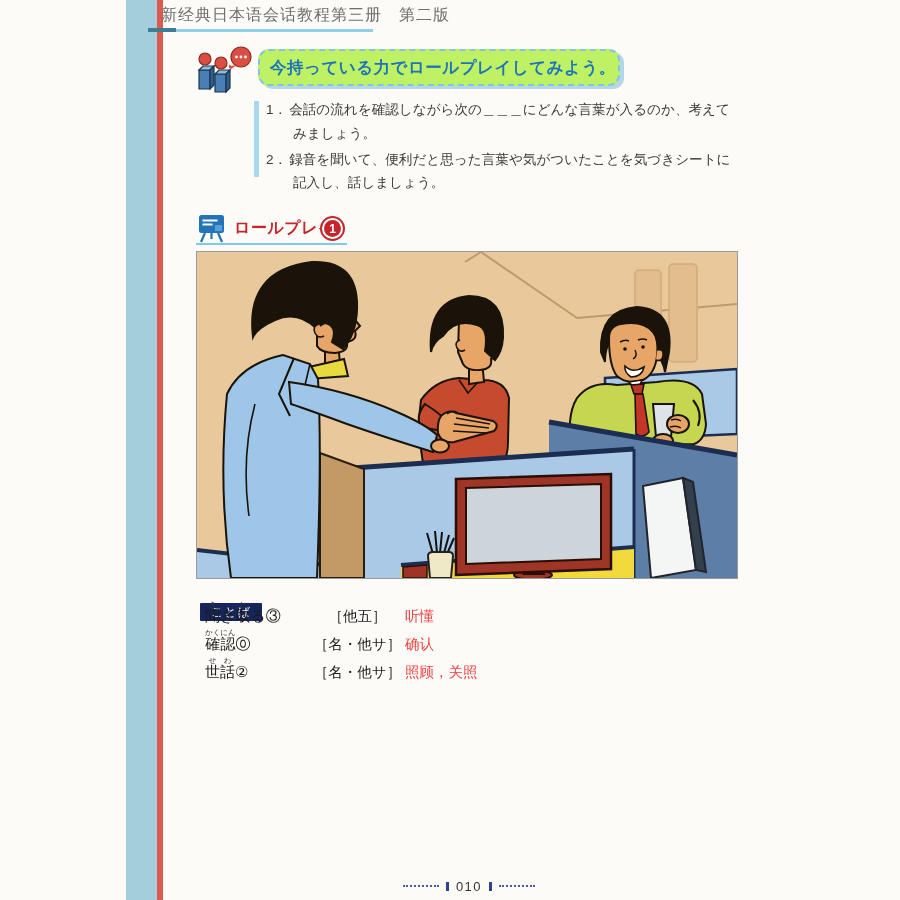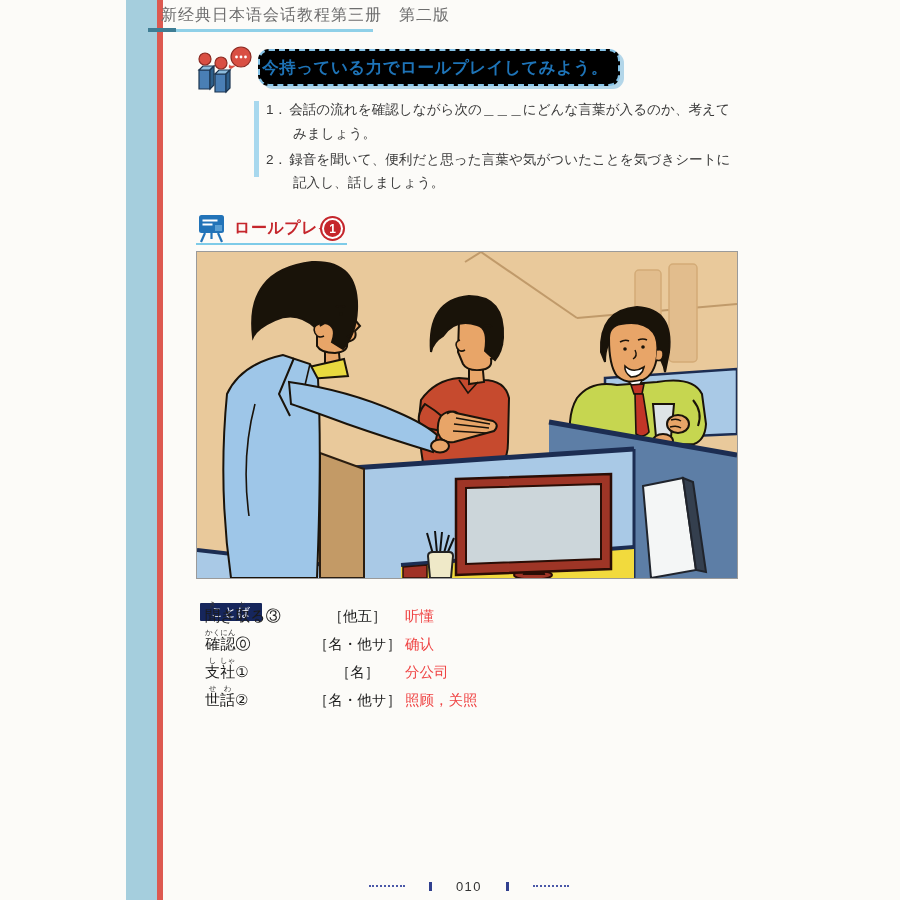--- a/index.html
+++ b/index.html
@@ -21,23 +21,23 @@
     letter-spacing:1px;white-space:nowrap;
   }
   .header-underline{position:absolute;left:176px;top:29px;width:197px;height:3px;background:#8fd0e8;}
   .header-underline-dark{position:absolute;left:148px;top:28px;width:28px;height:4px;background:#3e7d94;}
 
   
   .lead-icon{position:absolute;left:193px;top:46px;width:64px;height:48px;}
   .lead-box{
     position:absolute;left:258px;top:49px;width:338px;height:33px;
     border:2px dashed #85c2e6;border-radius:11px;
-    background:#000000;
+    background:#bef264;
     box-shadow:4px 3px 0 rgba(90,168,216,.45);
-    display:flex;align-items:center;justify-content:flex-end;padding:0 10px;
+    display:flex;align-items:center;justify-content:flex-start;padding:0 10px;
   }
   .lead-title{font-size:16.5px;font-weight:bold;color:#1e74b8;white-space:nowrap;letter-spacing:.5px;}
 
   
   .instr-bar{position:absolute;left:254px;top:101px;width:5px;height:76px;background:#a8d8ee;}
   .instructions{position:absolute;left:266px;top:98px;width:465px;}
   .instr-item{
     font-size:13.6px;color:#3a3a3a;line-height:1.75;
     padding-left:27px;text-indent:-27px;margin:0 0 2px 0;
   }
@@ -69,21 +69,21 @@
   .vocab-table{position:absolute;left:205px;top:601px;width:420px;font-family:"Liberation Serif","DejaVu Serif",serif;}
   .vocab-row{display:flex;align-items:flex-end;margin-bottom:3px;min-height:24px;}
   .v-word{width:105px;font-size:15px;color:#1b1b1b;}
   .v-word ruby rt{font-size:7.5px;color:#333;letter-spacing:0;}
   .v-pos{width:95px;font-size:14.5px;color:#1b1b1b;text-align:center;}
   .v-meaning{flex:1;font-size:14.5px;color:#ef4444;}
 
   
   .footer{
     position:absolute;left:369px;top:878px;width:200px;height:16px;
-    display:flex;align-items:center;justify-content:space-between;gap:7px;
+    display:flex;align-items:center;justify-content:center;gap:7px;
   }
   .f-dash{width:36px;height:0;border-top:2px dotted #4a58a8;}
   .f-tick{width:3px;height:9px;background:#31408f;}
   .f-num{font-size:13px;color:#333;letter-spacing:1.5px;font-weight:500;}
 </style>
 </head>
 <body>
 
 <div class="page">
 
@@ -250,25 +250,20 @@
         <span class="v-word"><ruby>聞<rt>き</rt></ruby>き<ruby>取<rt>と</rt></ruby>る③</span>
         <span class="v-pos">［他五］</span>
         <span class="v-meaning">听懂</span>
       </div>
       <div class="vocab-row">
         <span class="v-word"><ruby>確<rt>かく</rt></ruby><ruby>認<rt>にん</rt></ruby>⓪</span>
         <span class="v-pos">［名・他サ］</span>
         <span class="v-meaning">确认</span>
       </div>
       <div class="vocab-row">
-        <span class="v-word"><ruby>支<rt>し</rt></ruby><ruby>社<rt>しゃ</rt></ruby>①</span>
-        <span class="v-pos">［名］</span>
-        <span class="v-meaning">分公司</span>
-      </div>
-      <div class="vocab-row">
         <span class="v-word"><ruby>世<rt>せ</rt></ruby><ruby>話<rt>わ</rt></ruby>②</span>
         <span class="v-pos">［名・他サ］</span>
         <span class="v-meaning">照顾，关照</span>
       </div>
     </div>
 
   <div class="footer">
     <span class="f-dash"></span>
     <span class="f-tick"></span>
     <span class="f-num">010</span>

